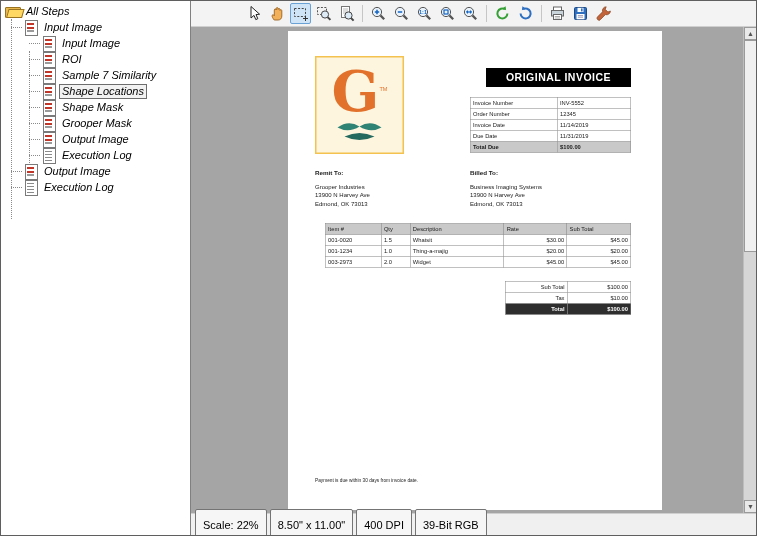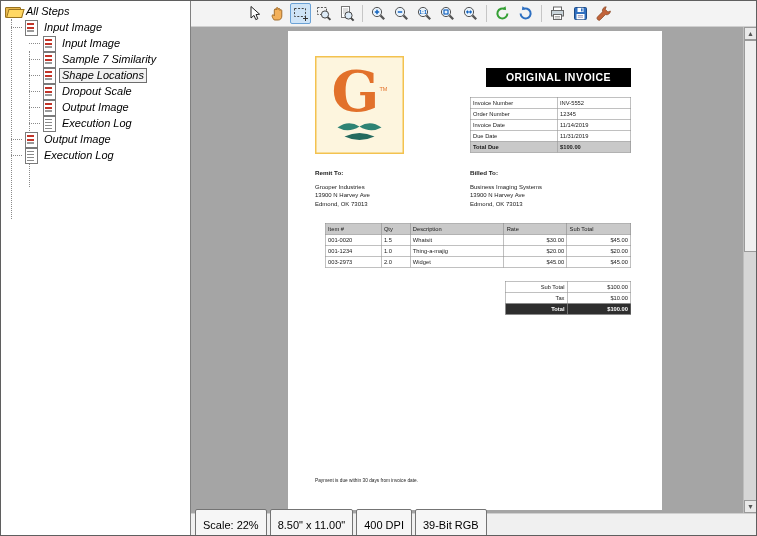--- a/index.html
+++ b/index.html
@@ -84,29 +84,37 @@
     <div class="tree-row lvl1">
       <span class="ticon icon-imgdoc"></span>
       <span class="lbl">Input Image</span>
     </div>
     <div class="tree-row lvl2">
       <span class="ticon icon-imgdoc"></span>
       <span class="lbl">Input Image</span>
     </div>
     <div class="tree-row lvl2">
       <span class="ticon icon-imgdoc"></span>
+      <span class="lbl">ROI</span>
+    </div>
+    <div class="tree-row lvl2">
+      <span class="ticon icon-imgdoc"></span>
       <span class="lbl">Sample 7 Similarity</span>
     </div>
     <div class="tree-row lvl2 selected">
       <span class="ticon icon-imgdoc"></span>
       <span class="lbl">Shape Locations</span>
     </div>
     <div class="tree-row lvl2">
       <span class="ticon icon-imgdoc"></span>
-      <span class="lbl">Dropout Scale</span>
+      <span class="lbl">Shape Mask</span>
+    </div>
+    <div class="tree-row lvl2">
+      <span class="ticon icon-imgdoc"></span>
+      <span class="lbl">Grooper Mask</span>
     </div>
     <div class="tree-row lvl2">
       <span class="ticon icon-imgdoc"></span>
       <span class="lbl">Output Image</span>
     </div>
     <div class="tree-row lvl2">
       <span class="ticon icon-txtdoc"></span>
       <span class="lbl">Execution Log</span>
     </div>
     <div class="tree-row lvl1">

